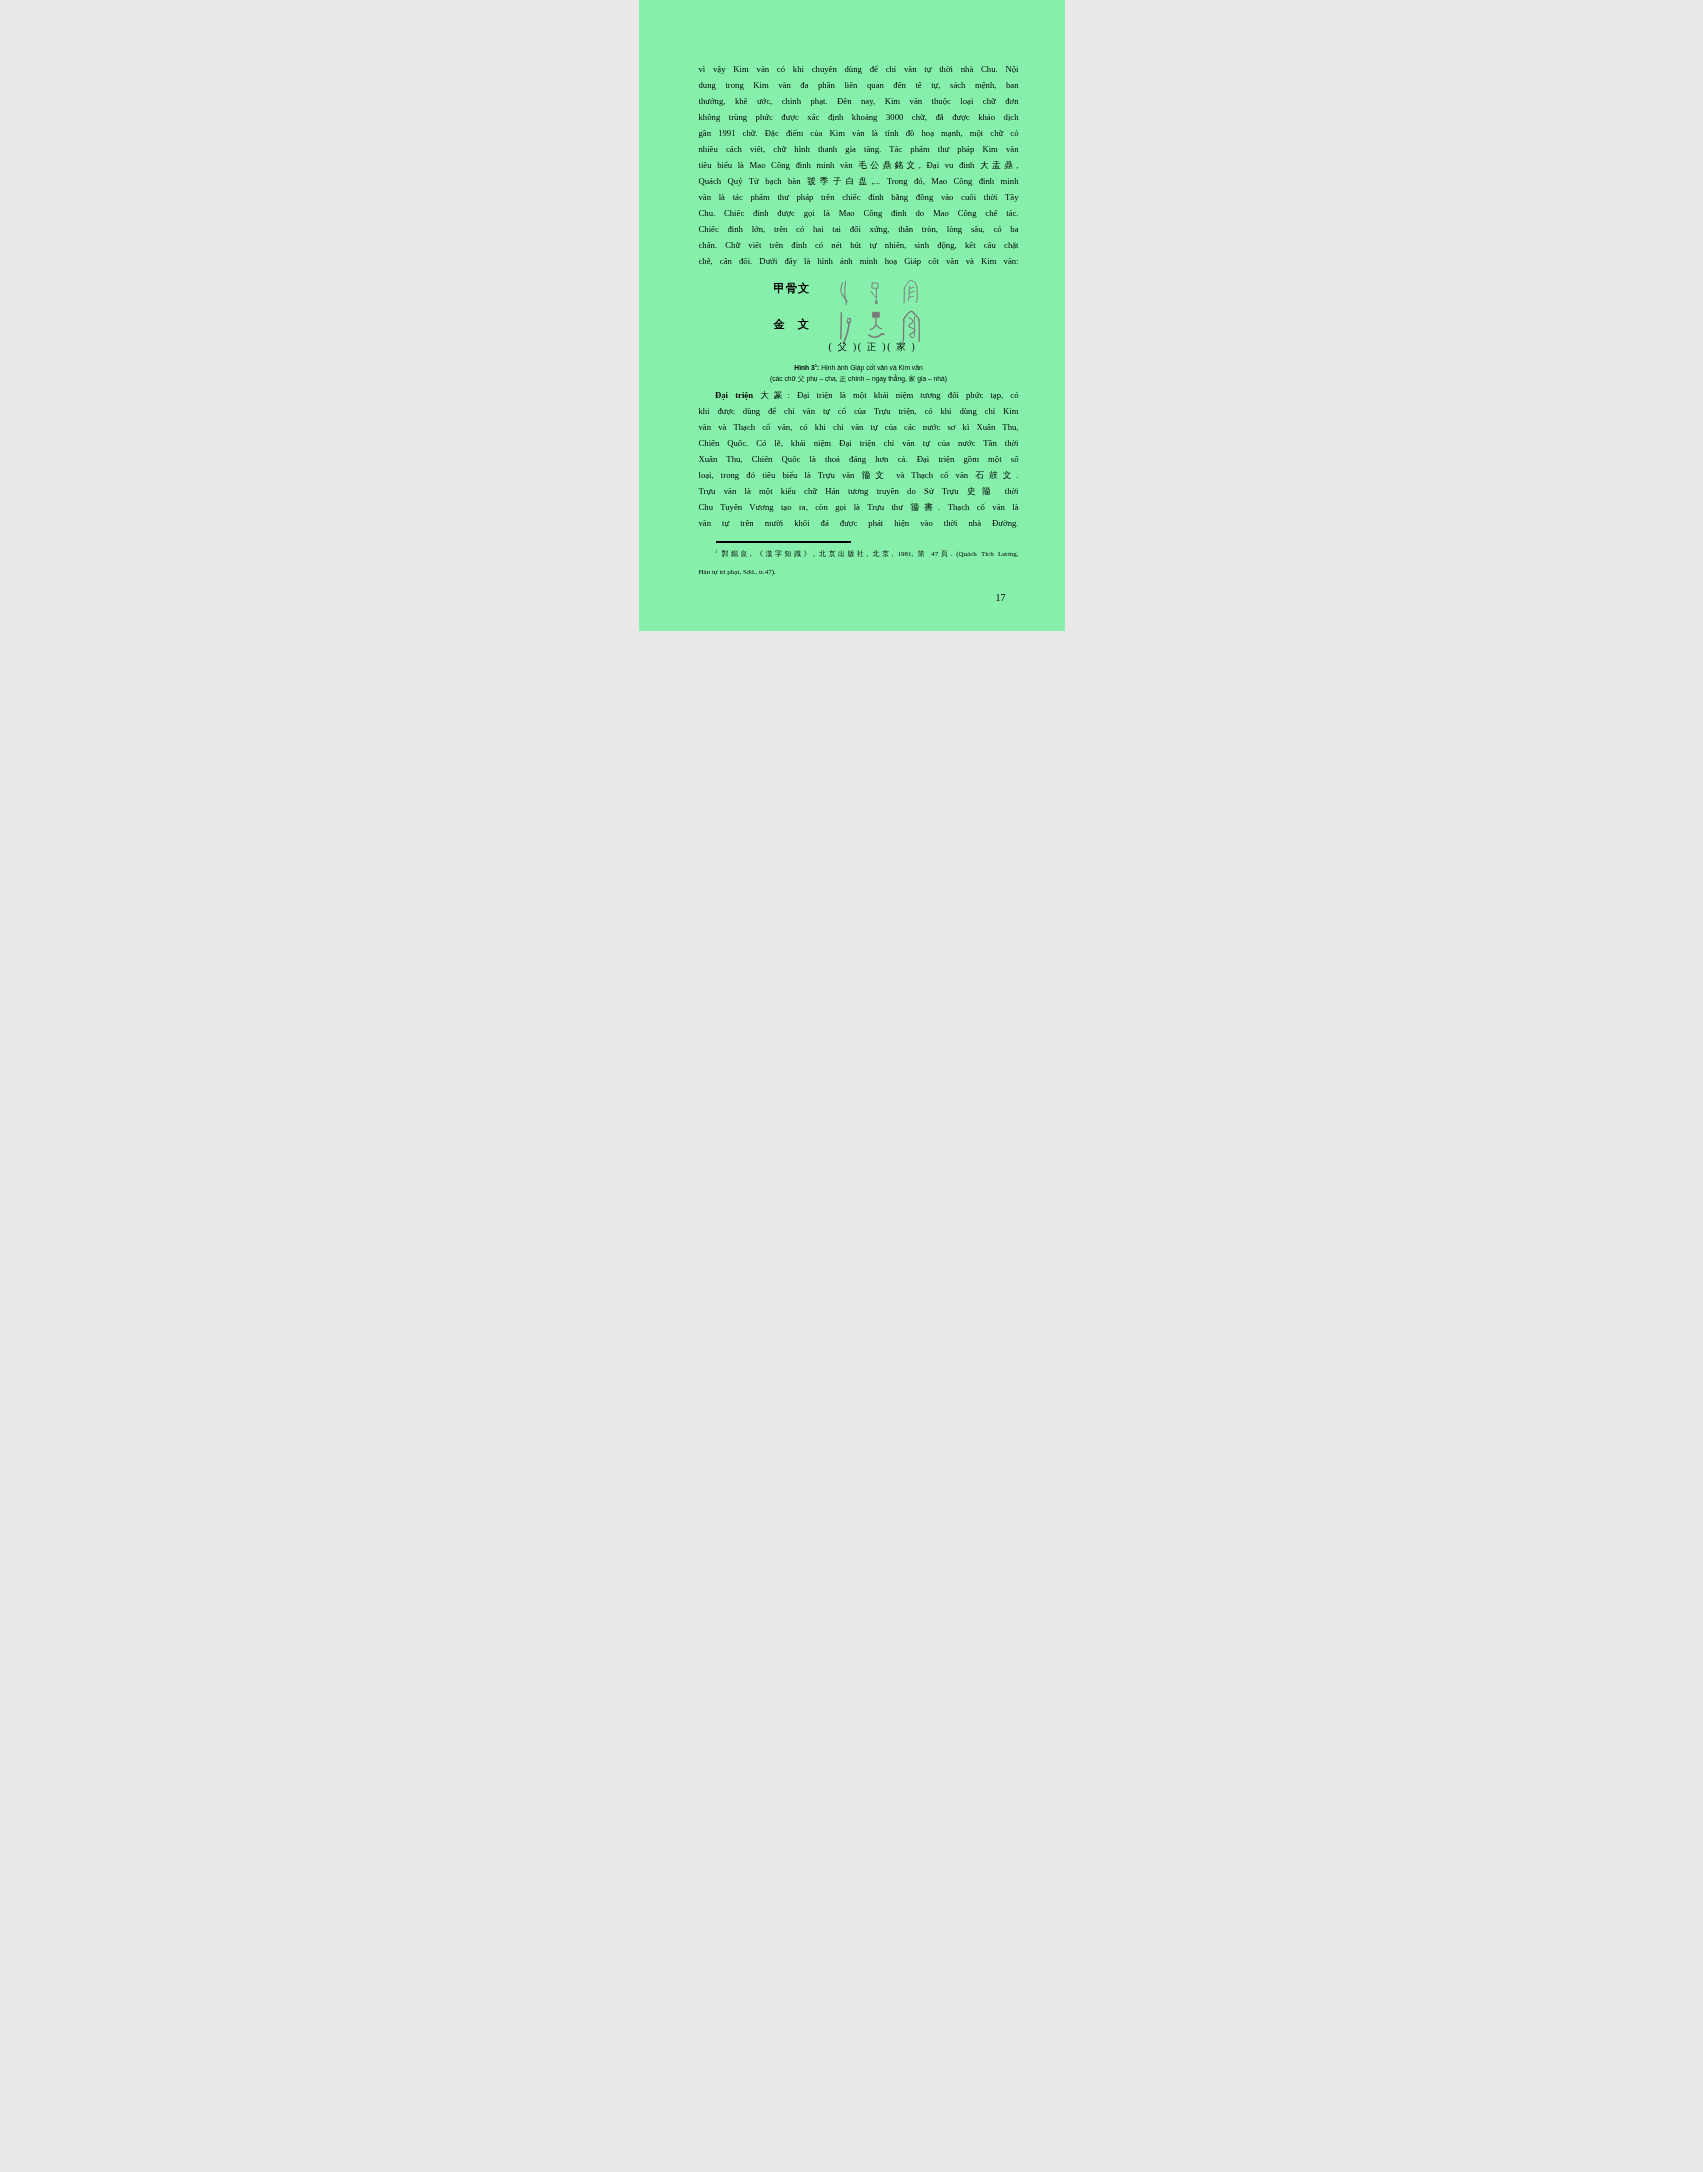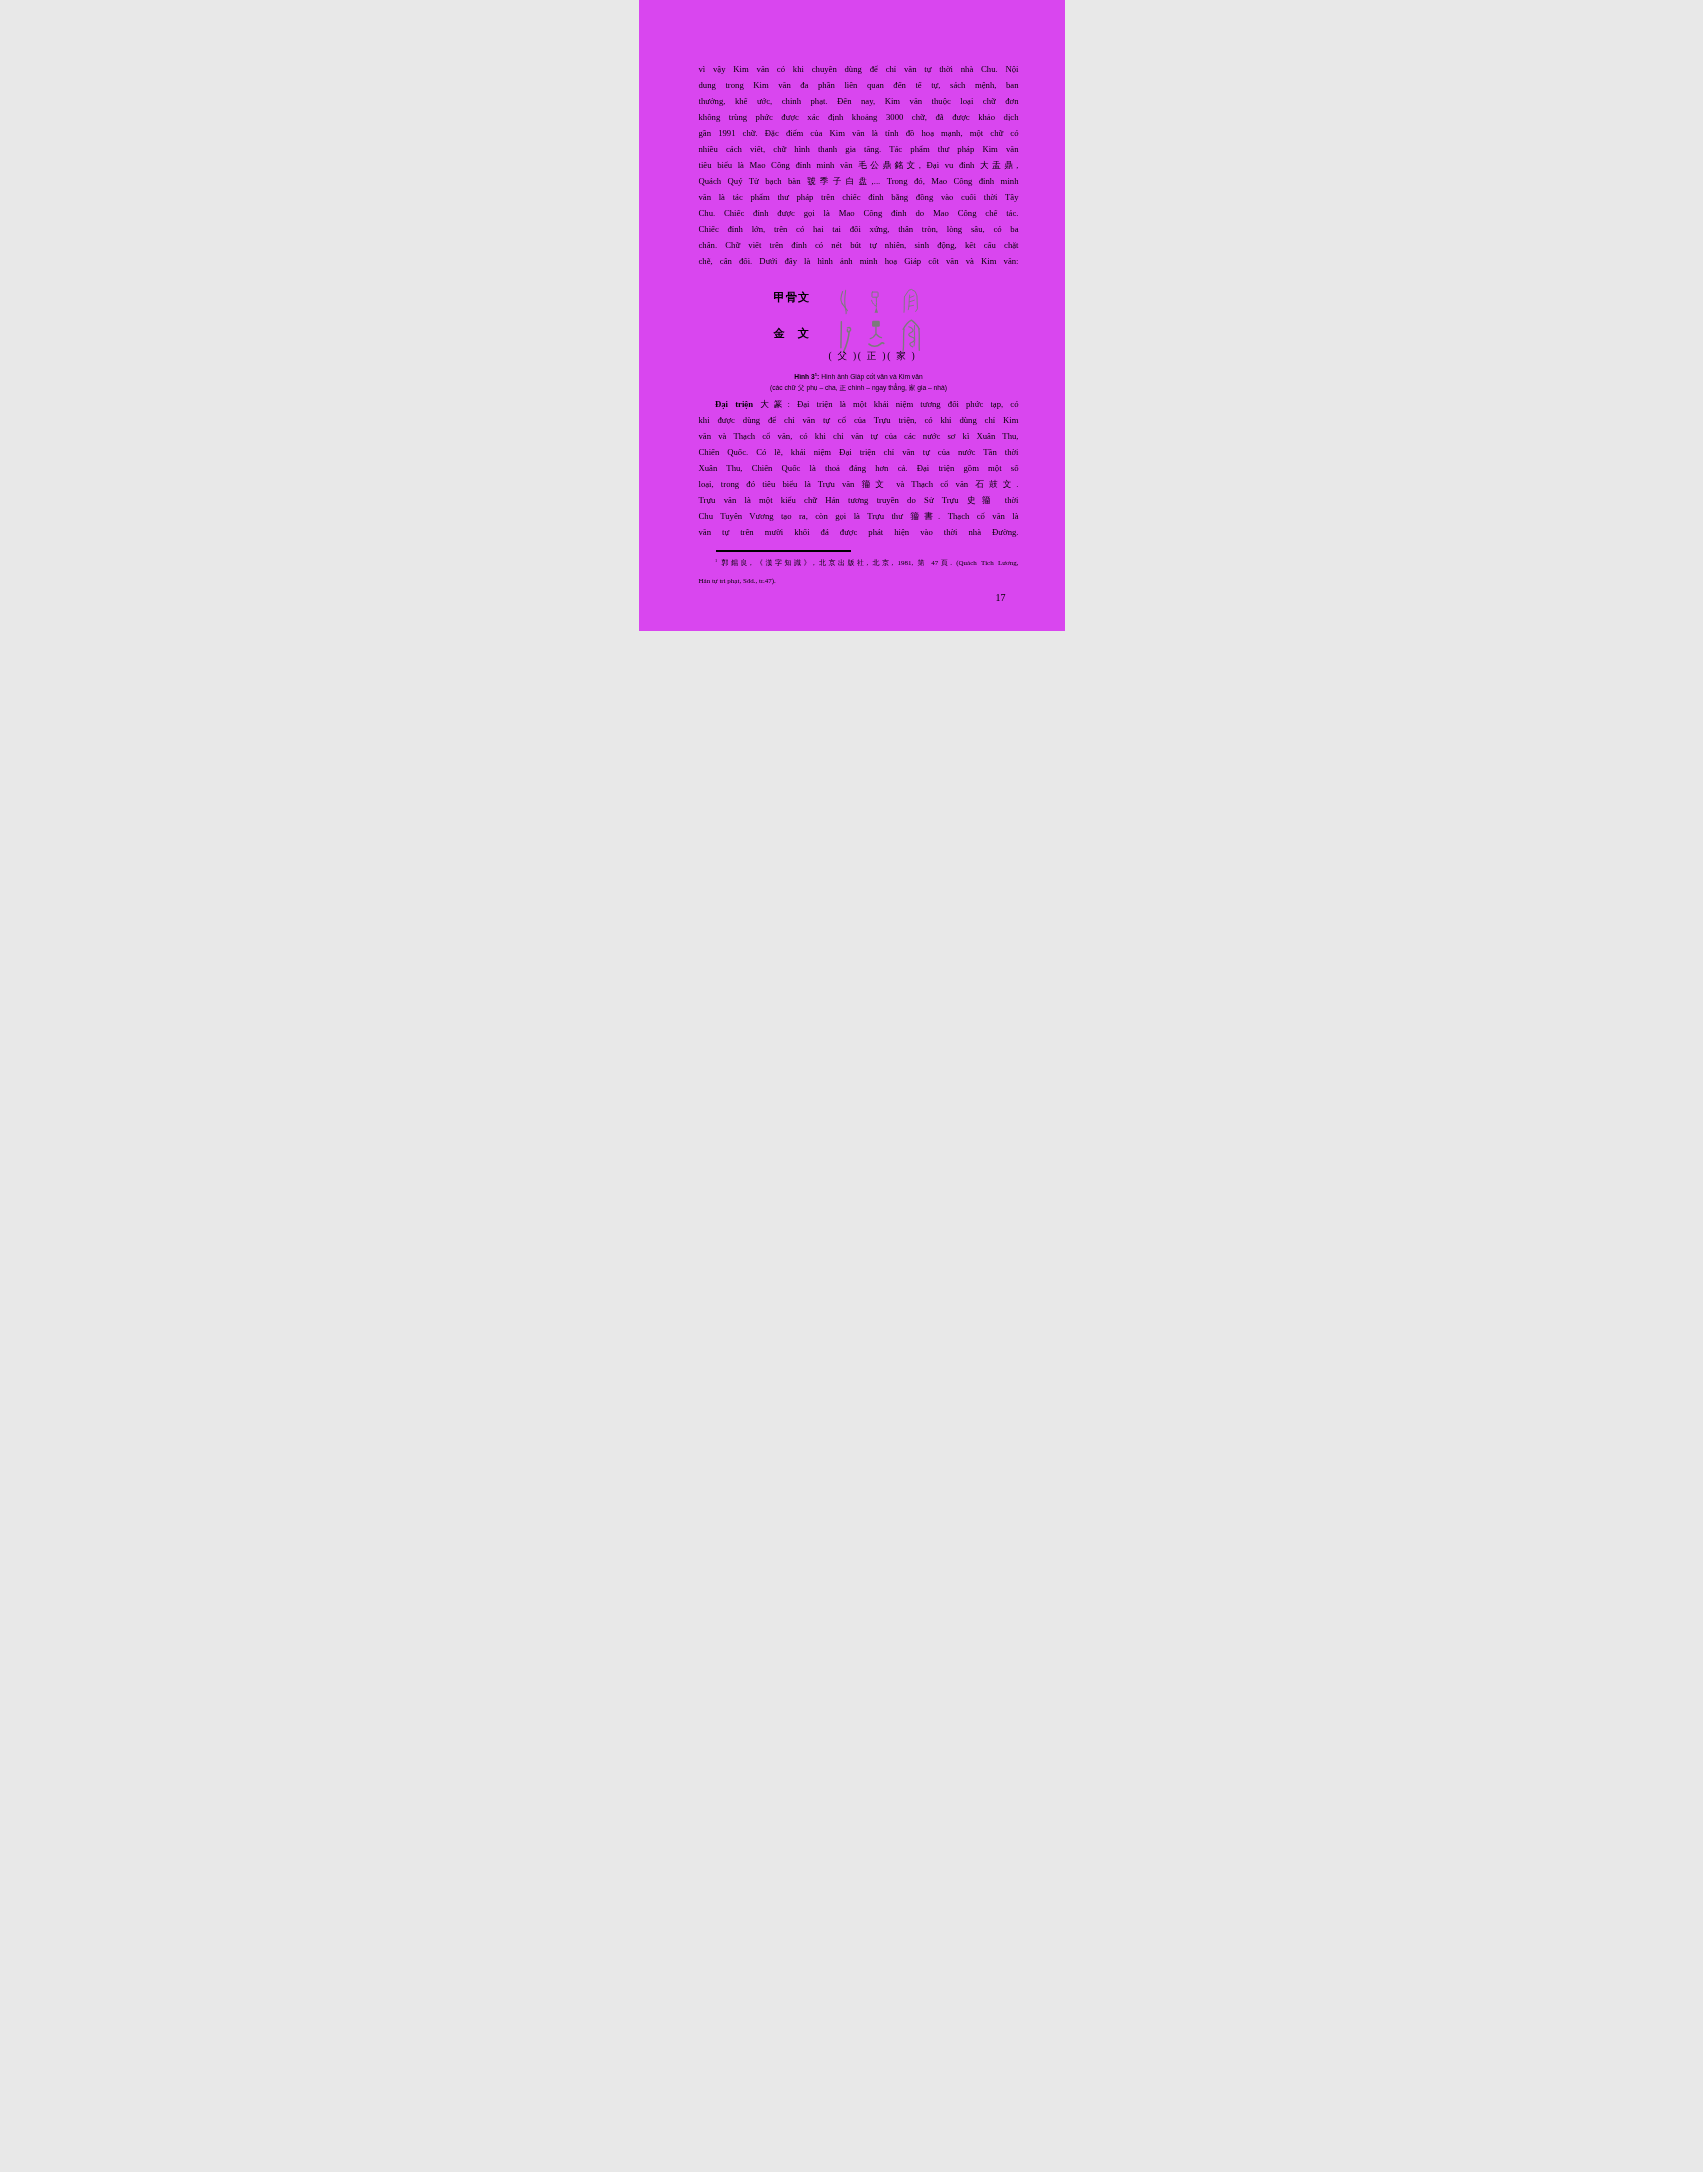--- a/index.html
+++ b/index.html
@@ -1,20 +1,20 @@
 <!DOCTYPE html>
 <html style="font-size:7px"><head>
 <meta charset="utf-8">
 <style>
   html,body{margin:0;padding:0;background:#e8e8e8;}
   .page{
     position:relative;
     width:426px;height:631px;
     margin:0 auto;
-    background:#d946ef;
+    background:#86efac;
     box-sizing:border-box;
     padding:61px 46px 0 60px;
     font-family:"Liberation Serif","DejaVu Serif",serif;
     color:#000;
     overflow:hidden;
   }
   .para{font-size:8.7px;line-height:16px;}
   .jl{text-align:justify;text-align-last:justify;}
   .fl{text-align:left;text-align-last:left;}
   .ind{text-indent:16.5px;}
@@ -63,21 +63,21 @@
       <div class="jl"><span>nhiều cách viết, chữ hình thanh gia tăng. Tác phẩm thư pháp Kim văn</span></div>
       <div class="jl"><span>tiêu biểu là </span><span class="it">Mao Công đỉnh minh văn</span><span> 毛公鼎銘文, </span><span class="it">Đại vu đỉnh</span><span> 大盂鼎,</span></div>
       <div class="jl"><span class="it">Quách Quý Tử bạch bàn</span><span> 虢季子白盘,... Trong đó, </span><span class="it">Mao Công đỉnh minh</span></div>
       <div class="jl"><span class="it">văn</span><span> là tác phẩm thư pháp trên chiếc đỉnh bằng đồng vào cuối thời Tây</span></div>
       <div class="jl"><span>Chu. Chiếc đỉnh được gọi là Mao Công đỉnh do Mao Công chế tác.</span></div>
       <div class="jl"><span>Chiếc đỉnh lớn, trên có hai tai đối xứng, thân tròn, lòng sâu, có ba</span></div>
       <div class="jl"><span>chân. Chữ viết trên đỉnh có nét bút tự nhiên, sinh động, kết cấu chặt</span></div>
       <div class="jl"><span>chẽ, cân đối. Dưới đây là hình ảnh minh hoạ Giáp cốt văn và Kim văn:</span></div>
     </section>
 
-  <figure class="fig" style="margin:18px 0 0 0;">
+  <figure class="fig" style="margin:9px 0 0 0;">
     <div class="fig-label fl1">甲骨文</div>
 
     <svg class="glyph g11" width="15.6" height="27" viewBox="0 0 36 62">
       <path d="M13,8 C9,18 8,30 12,36" stroke-width="2.4"></path>
       <path d="M20,5 C18,20 17,34 19,44 C20,50 22,55 21,59" stroke-width="2.4"></path>
       <path d="M12,36 C15,40 19,45 24,52" stroke-width="2.4"></path>
     </svg>
     <svg class="glyph g12" width="14" height="26" viewBox="0 0 32 60">
       <rect x="9" y="7" width="14" height="12" rx="1.5" stroke-width="2.2"></rect>
       <path d="M8,26 C10,33 14,38 18,39" stroke-width="2.2"></path>

